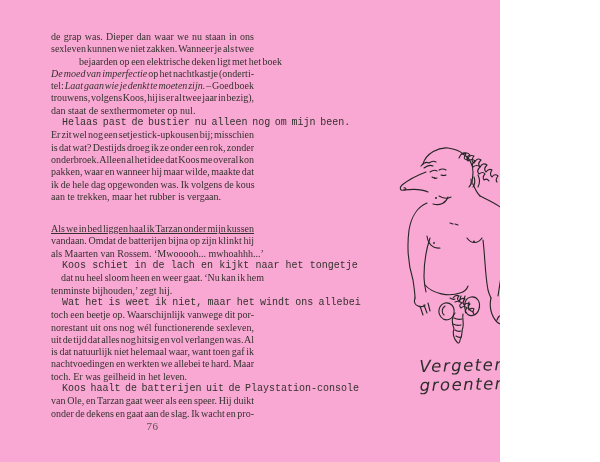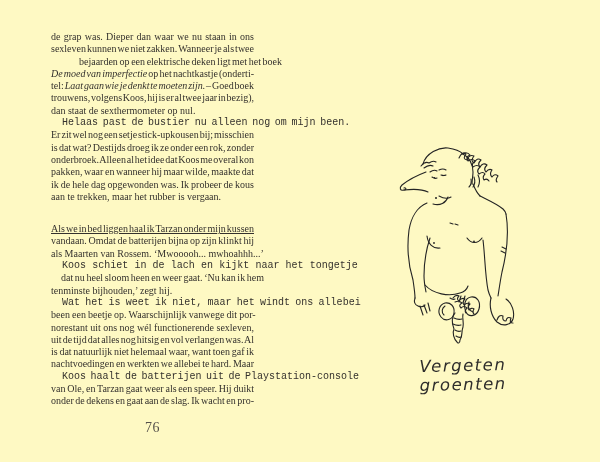--- a/index.html
+++ b/index.html
@@ -1,25 +1,25 @@
 <!DOCTYPE html>
 <html><head>
 <meta charset="utf-8">
 <style>
   html,body{margin:0;padding:0;background:#ffffff;}
-  .spread{position:relative;width:600px;height:462px;background:#fef9c3;overflow:hidden;
+  .spread{position:relative;width:500px;height:462px;background:#f9a8d4;overflow:hidden;
           font-family:"Liberation Serif", serif;}
   .textcol{position:absolute;left:51px;top:31px;width:203px;color:#34312d;
            font-size:10px;line-height:12.3px;}
   .tline{white-space:nowrap;height:12.3px;}
   .tline.ind{padding-left:11px;font-family:Liberation Mono, monospace;}
   .tline.sb{margin-top:20px;text-decoration:underline;}
   .tline i{font-style:italic;}
   .pagenum{position:absolute;left:51px;top:420px;width:203px;text-align:center;
-           font-size:14px;color:#55514b;letter-spacing:0.5px;}
+           font-size:11px;color:#55514b;letter-spacing:0.5px;}
   .figure-svg{position:absolute;left:395px;top:146px;}
   .figure-svg path{fill:none;stroke:#242424;stroke-width:1.1;stroke-linecap:round;stroke-linejoin:round;}
   .figure-svg .dot{fill:#242424;stroke:none;}
   .caption{position:absolute;left:374px;top:356px;width:178px;text-align:center;
            font-family:"DejaVu Sans", sans-serif;font-style:italic;font-size:16.5px;
            color:#2e2d2b;letter-spacing:1.5px;transform:rotate(-1.2deg);}
 </style>
 </head>
 <body>
 
@@ -31,34 +31,35 @@
       <div class="tline"><span style="word-spacing: -0.865234px; margin-left: 28px;"><span>bejaarden op een elektrische deken ligt met het boek</span></span></div>
       <div class="tline"><span style="word-spacing: -1.34821px;"><i>De moed van imperfectie</i><span> op het nachtkastje (onderti-</span></span></div>
       <div class="tline"><span style="word-spacing: -1.59375px;"><span>tel: </span><i>Laat gaan wie je denkt te moeten zijn.</i><span> – Goed boek</span></span></div>
       <div class="tline"><span style="word-spacing: -1.72344px; font-family: Liberation Serif, serif;"><span>trouwens, volgens Koos, hij is er al twee jaar in bezig),</span></span></div>
       <div class="tline"><span><span>dan staat de sexthermometer op nul.</span></span></div>
       <div class="tline ind"><span style="word-spacing: -1.31597px;"><span>Helaas past de bustier nu alleen nog om mijn been.</span></span></div>
       <div class="tline"><span style="word-spacing: -1.49414px;"><span>Er zit wel nog een setje stick-upkousen bij; misschien</span></span></div>
       <div class="tline"><span style="word-spacing: -1.16562px;"><span>is dat wat? Destijds droeg ik ze onder een rok, zonder</span></span></div>
       <div class="tline"><span style="word-spacing: -1.69618px;"><span>onderbroek. Alleen al het idee dat Koos me overal kon</span></span></div>
       <div class="tline"><span style="word-spacing: -0.933594px;"><span>pakken, waar en wanneer hij maar wilde, maakte dat</span></span></div>
-      <div class="tline"><span style="word-spacing: -0.463542px;"><span>ik de hele dag opgewonden was. Ik probeer de kous</span></span></div>
+      <div class="tline"><span style="word-spacing: -0.463542px;"><span>ik de hele dag opgewonden was. Ik volgens de kous</span></span></div>
       <div class="tline"><span><span>aan te trekken, maar het rubber is vergaan.</span></span></div>
       <div class="tline sb"><span style="word-spacing: -1.44063px;"><span>Als we in bed liggen haal ik Tarzan onder mijn kussen</span></span></div>
       <div class="tline"><span style="word-spacing: -0.765625px;"><span>vandaan. Omdat de batterijen bijna op zijn klinkt hij</span></span></div>
       <div class="tline"><span><span>als Maarten van Rossem. ‘Mwooooh... mwhoahhh...’</span></span></div>
       <div class="tline ind"><span style="word-spacing: 0.196181px;"><span>Koos schiet in de lach en kijkt naar het tongetje</span></span></div>
       <div class="tline"><span style="word-spacing: -0.883523px; margin-left: 10px;"><span>dat nu heel sloom heen en weer gaat. ‘Nu kan ik hem</span></span></div>
       <div class="tline"><span><span>tenminste bijhouden,’ zegt hij.</span></span></div>
       <div class="tline ind"><span style="word-spacing: -0.742188px;"><span>Wat het is weet ik niet, maar het windt ons allebei</span></span></div>
-      <div class="tline"><span style="word-spacing: -0.34375px;"><span>been een beetje op. Waarschijnlijk vanwege dit por-</span></span></div>
+      <div class="tline"><span style="word-spacing: -0.34375px;"><span>toch een beetje op. Waarschijnlijk vanwege dit por-</span></span></div>
       <div class="tline"><span style="word-spacing: 0px;"><span>norestant uit ons nog wél functionerende sexleven,</span></span></div>
       <div class="tline"><span style="word-spacing: -1.34091px;"><span>uit de tijd dat alles nog hitsig en vol verlangen was. Al</span></span></div>
       <div class="tline"><span style="word-spacing: -0.788194px;"><span>is dat natuurlijk niet helemaal waar, want toen gaf ik</span></span></div>
       <div class="tline"><span style="word-spacing: -0.908482px;"><span>nachtvoedingen en werkten we allebei te hard. Maar</span></span></div>
+      <div class="tline"><span><span>toch. Er was geilheid in het leven.</span></span></div>
       <div class="tline ind"><span style="word-spacing: -1.51042px;"><span>Koos haalt de batterijen uit de Playstation-console</span></span></div>
       <div class="tline"><span style="word-spacing: -0.715625px;"><span>van Ole, en Tarzan gaat weer als een speer. Hij duikt</span></span></div>
       <div class="tline"><span style="word-spacing: -0.982955px;"><span>onder de dekens en gaat aan de slag. Ik wacht en pro-</span></span></div>
     </div>
   <div class="pagenum">76</div>
 
   <svg class="figure-svg" width="135" height="200" viewBox="0 0 135 200" aria-hidden="true">
 
     <path d="M28,18 C31,7 44,1 53,2 C60,3 65,5 68,8"></path>
 

